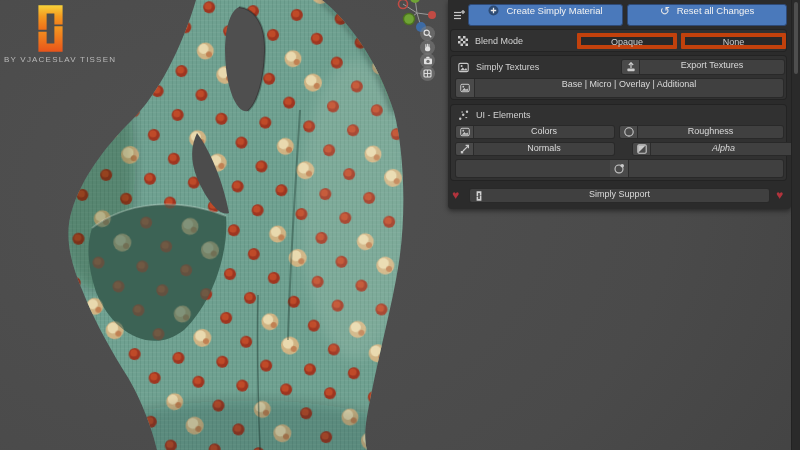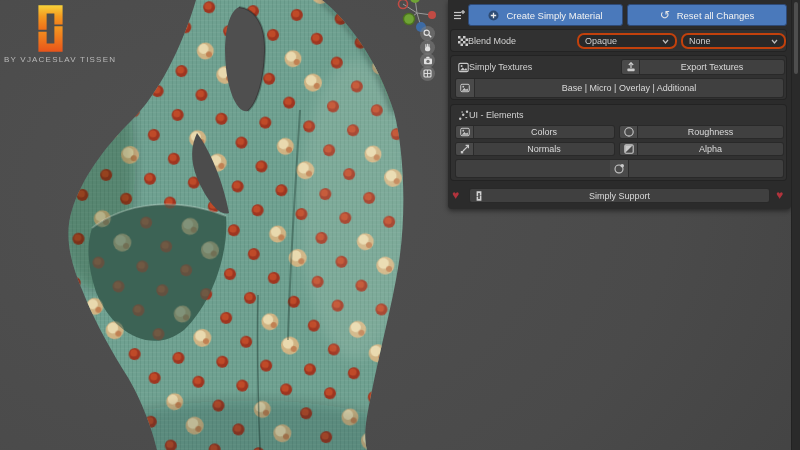--- a/index.html
+++ b/index.html
@@ -28,29 +28,29 @@
   .region-edge{position:absolute;left:791px;top:0;width:9px;height:450px;background:#2a2a2a;
                border-left:1px solid #222;}
   .scroll-handle{position:absolute;left:2px;top:2px;width:4px;height:72px;border-radius:2px;background:#4e4e4e;}
 
   
   .panel{position:absolute;left:448px;top:0;width:343px;height:209px;background:#2b2b2b;
          border-radius:0 0 4px 4px;box-shadow:0 2px 5px rgba(0,0,0,.45);font-size:9px;color:#d6d6d6;}
   .abs{position:absolute;}
   .gbox{position:absolute;background:#313131;border:1px solid rgba(0,0,0,.28);border-radius:4px;box-sizing:border-box;}
 
-  .btn{display:flex;align-items:center;justify-content:center;background:#404040;color:#dadada;
+  .btn{display:flex;justify-content:center;background:#404040;color:#dadada;
        border:1px solid rgba(0,0,0,.35);border-radius:3px;box-sizing:border-box;overflow:hidden;white-space:nowrap;}
   .btn-blue{background:#4a79bb;border-color:#2f4a76;color:#f2f2f2;font-size:9.5px;gap:7px;}
   .iconseg{align-self:stretch;width:17px;flex:0 0 17px;display:flex;align-items:center;justify-content:center;
            background:#4a4a4a;border-right:1px solid #2c2c2c;}
   .btn .lbl{flex:1;text-align:center;padding:0 4px;}
-  .flatrow{display:flex;align-items:center;color:#d2d2d2;}
+  .flatrow{display:flex;align-items:center;gap:7px;color:#d2d2d2;}
   .dd{display:flex;align-items:center;justify-content:space-between;background:#282828;color:#cfcfcf;
-      border:2px solid #c2410c;border-radius:7px;box-sizing:border-box;padding:0 6px;}
+      border:4px solid #c2410c;border-radius:1px;box-sizing:border-box;padding:0 6px;flex-direction:column;}
   .heart{font-size:12px;color:#b1333c;line-height:1;}
   .glyph{color:#e6e6e6;font-size:11px;line-height:1;}
 </style>
 </head>
 <body>
 
 <div class="stage">
 
   <div class="viewport">
 
@@ -311,21 +311,21 @@
       <div class="abs btn" style="left:4px;top:37px;width:160px;height:14px;padding:0;">
         <span class="iconseg">
           <svg width="10" height="10" viewBox="0 0 10 10">
             <rect x="0.8" y="7" width="2.4" height="2.4" fill="#c9c9c9"></rect>
             <line x1="3" y1="7" x2="8.2" y2="1.8" stroke="#c9c9c9" stroke-width="1.2"></line>
             <polyline points="5.6,1.4 8.4,1.4 8.4,4.2" fill="none" stroke="#c9c9c9" stroke-width="1.2"></polyline>
           </svg>
         </span>
         <span class="lbl">Normals</span>
       </div>
-      <div class="abs btn" style="left:168px;top:37px;width:165px;height:14px;padding:0;">
+      <div class="abs btn" style="left:181px;top:37px;width:165px;height:14px;padding:0;font-style:italic;">
         <span class="iconseg">
           <svg width="10" height="10" viewBox="0 0 10 10">
             <rect x="0.8" y="0.8" width="8.4" height="8.4" rx="1.2" fill="none" stroke="#c9c9c9" stroke-width="1.1"></rect>
             <path d="M1.2,1.2 L8.8,1.2 L1.2,8.8 Z" fill="#c9c9c9"></path>
           </svg>
         </span>
         <span class="lbl">Alpha</span>
       </div>
 
       <div class="abs btn" style="left:4px;top:54px;width:329px;height:19px;padding:0;">

